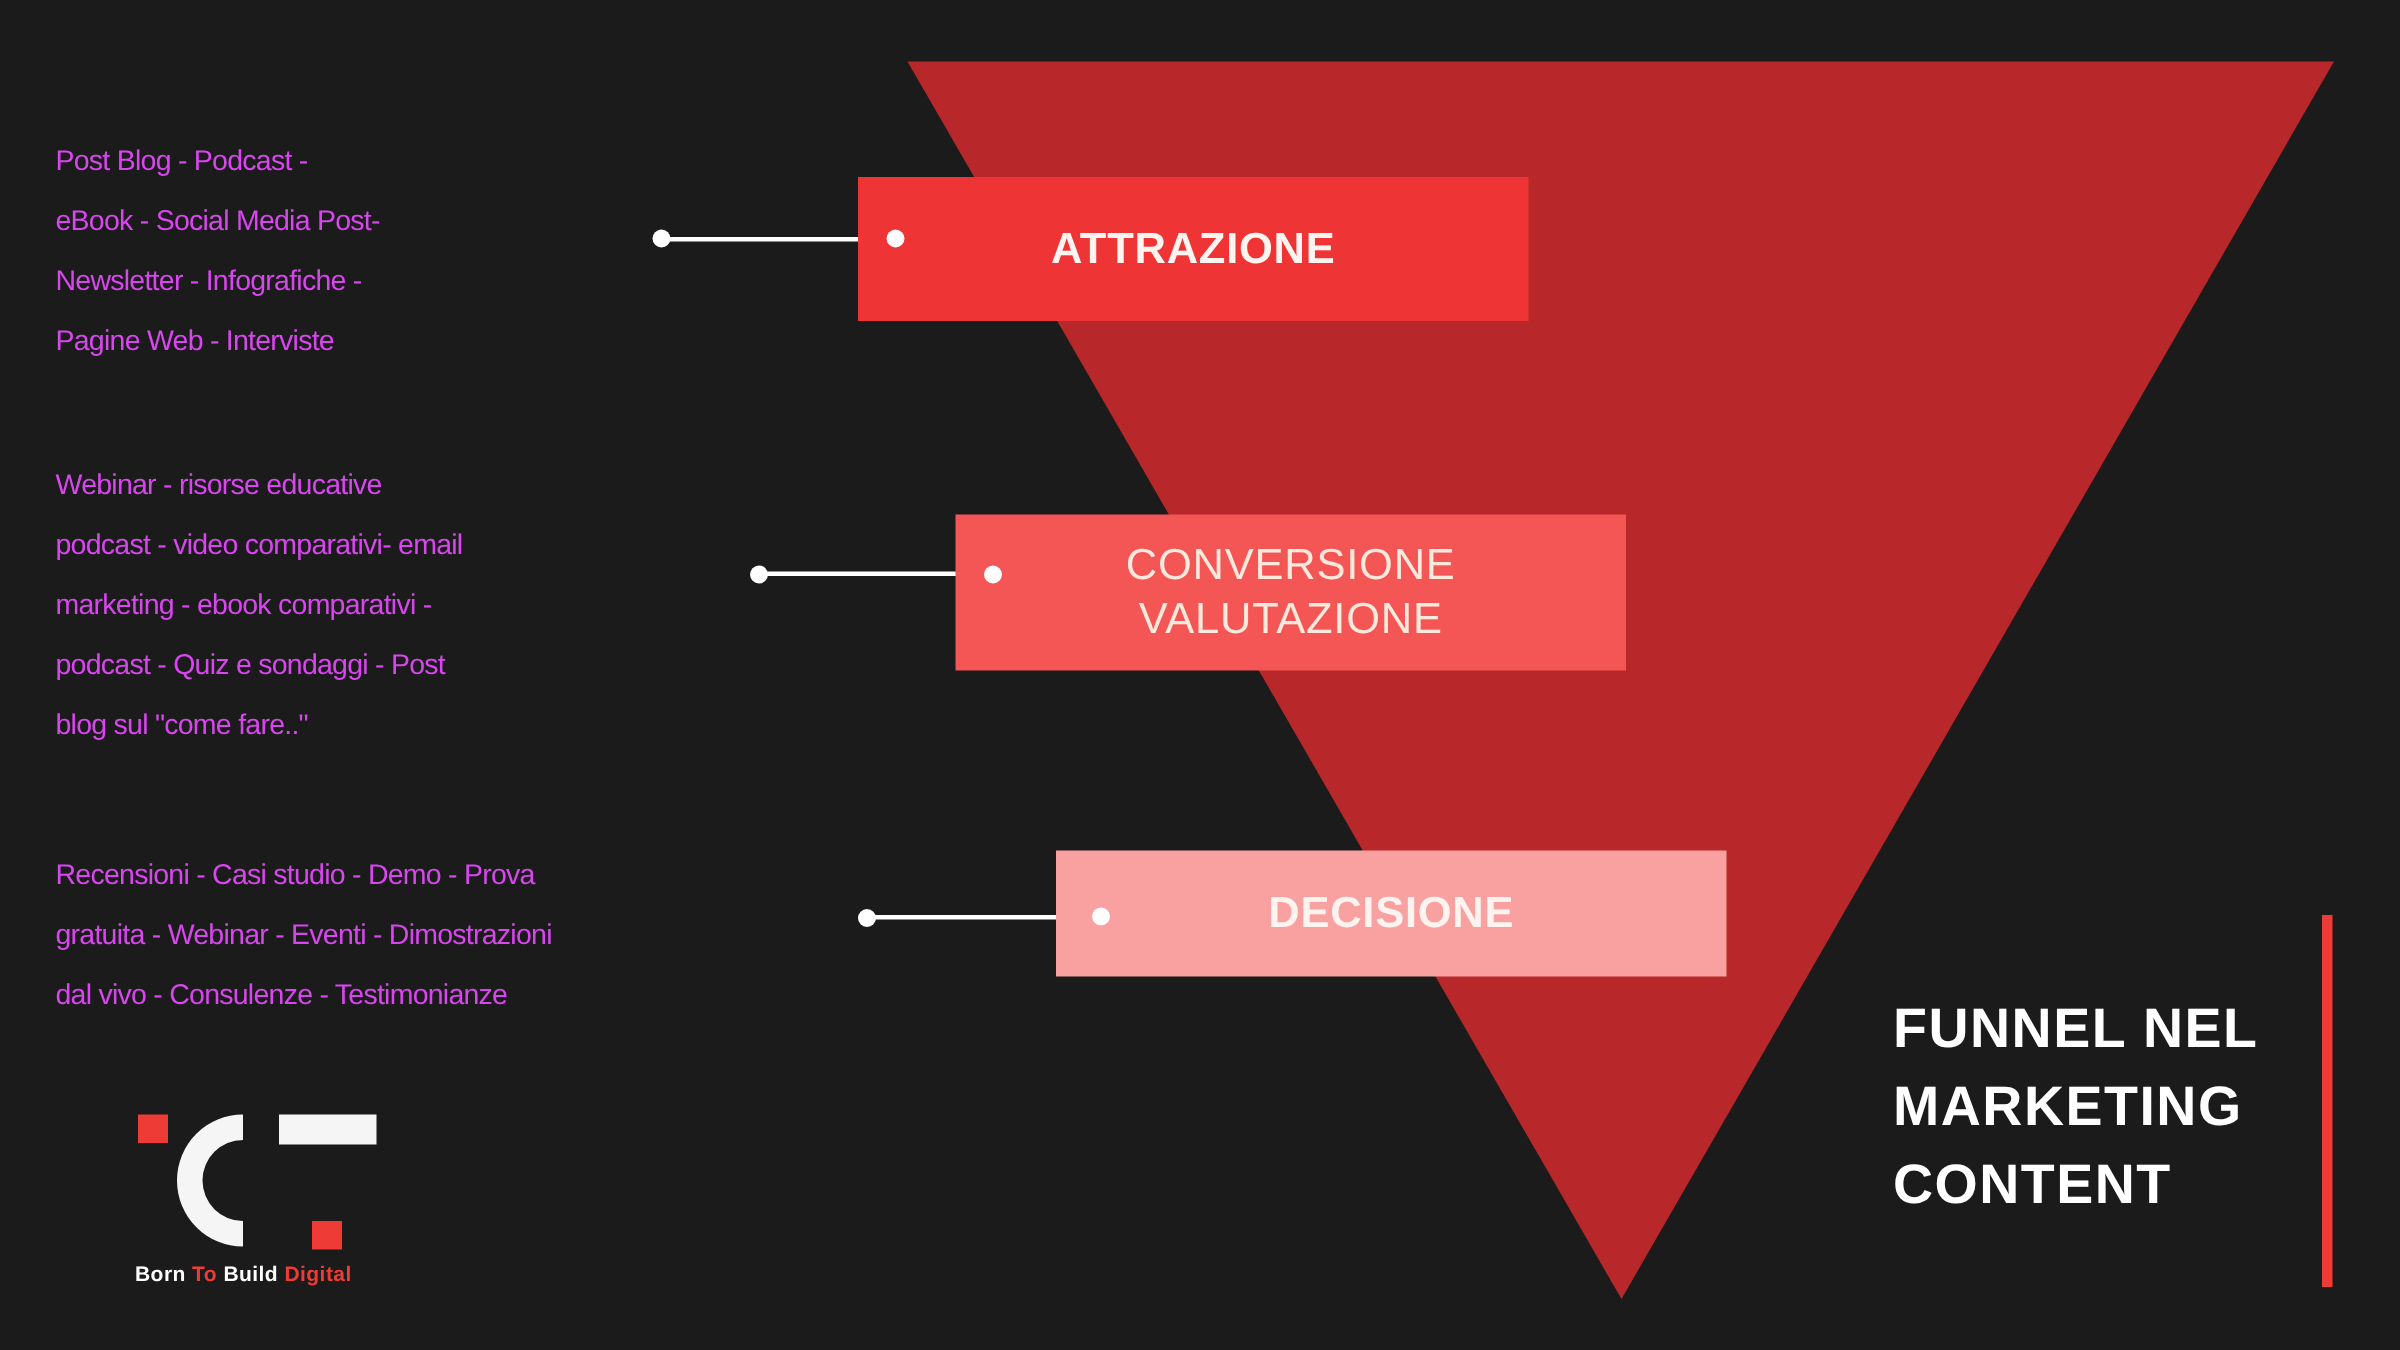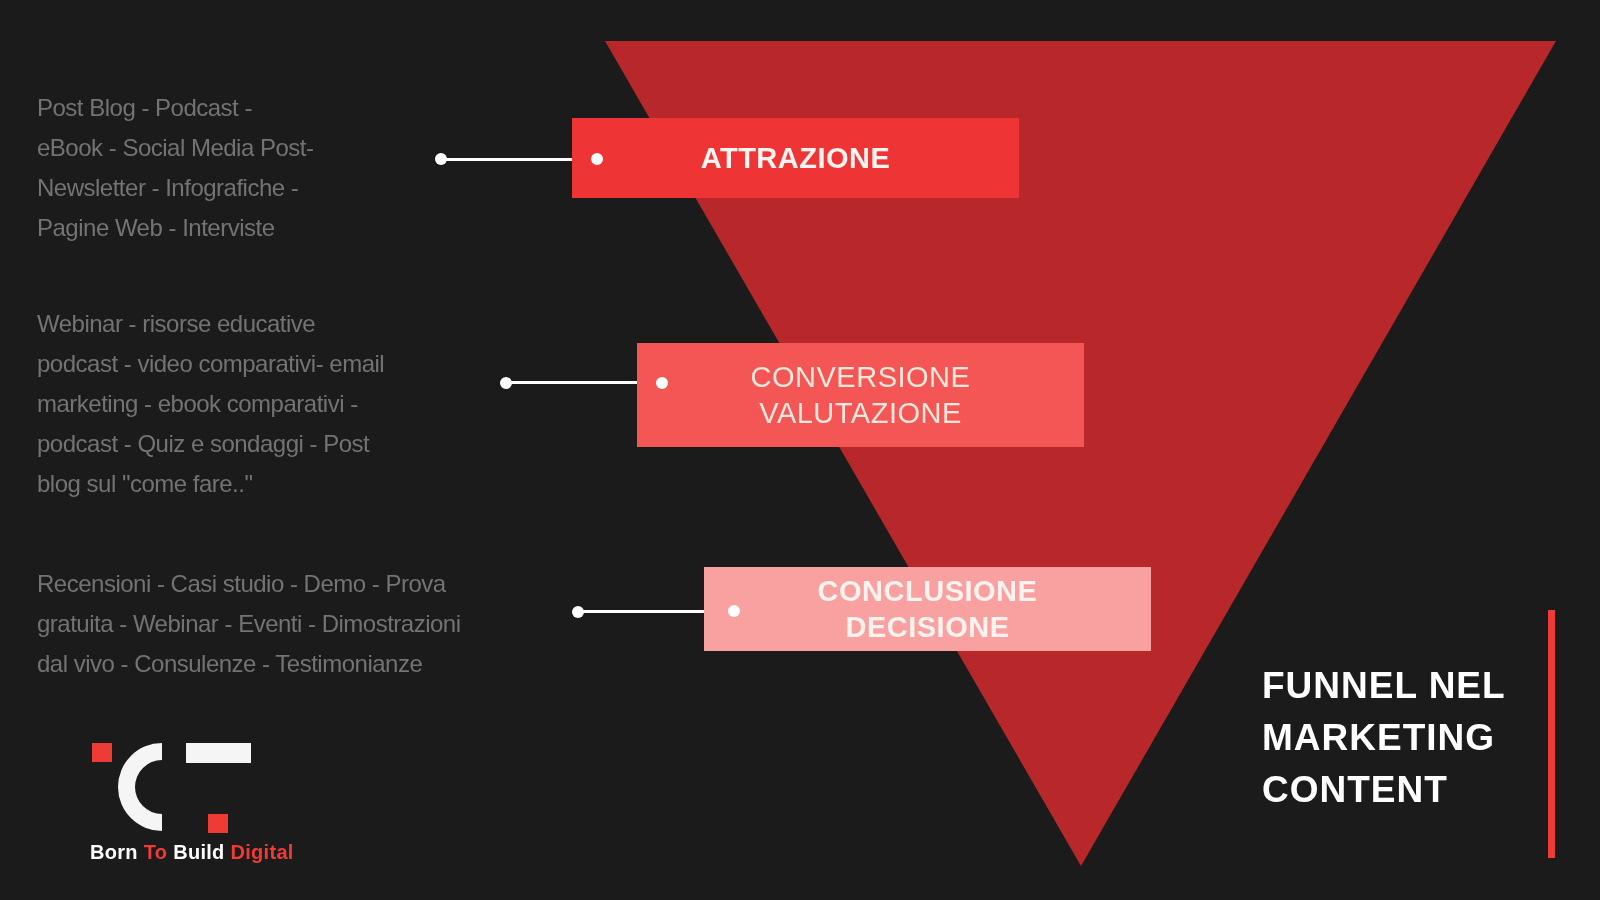--- a/index.html
+++ b/index.html
@@ -1,43 +1,43 @@
 <!DOCTYPE html>
 <html><head>
 <meta charset="utf-8">
 <style>
   html, body { margin:0; padding:0; }
   body { width:1600px; height:900px; background:#1b1b1b; position:relative; overflow:hidden; font-family:"Liberation Sans", sans-serif; }
   .funnel { position:absolute; left:0; top:0; width:1600px; height:900px; }
-  .desc { position:absolute; color:#737373; font-size:24px; line-height:40px; letter-spacing:-0.5px; white-space:pre-line; }
+  .desc { position:absolute; color:#d946ef; font-size:19px; line-height:40px; letter-spacing:-0.5px; white-space:pre-line; }
   .stage { position:absolute; display:flex; flex-direction:column; align-items:center; justify-content:center; text-align:center; font-size:29px; line-height:36px; letter-spacing:0.5px; }
   .stage .ln { display:block; }
   .connector { position:absolute; height:3px; background:#fff; }
   .dot { position:absolute; width:12px; height:12px; border-radius:50%; background:#fff; }
   .title { position:absolute; left:1262px; top:660px; color:#fff; font-weight:bold; font-size:37px; line-height:52px; letter-spacing:1px; }
   .title .ln { display:block; }
   .redbar { position:absolute; left:1548px; top:610px; width:7px; height:248px; background:#ef3b36; }
   .logo { position:absolute; left:88px; top:738px; width:180px; height:120px; }
-  .logo-text { position:absolute; left:90px; top:841px; font-size:20px; font-weight:bold; color:#fff; letter-spacing:0.3px; }
+  .logo-text { position:absolute; left:90px; top:841px; font-size:14px; font-weight:bold; color:#fff; letter-spacing:0.3px; }
   .logo-text .accent { color:#ef3b36; }
 </style>
 </head>
 <body>
 
 <svg class="funnel" viewBox="0 0 1600 900">
   <polygon points="605,41 1556,41 1081,866" fill="#b8282a"></polygon>
 </svg>
 
 <div class="desc" style="left:37px; top:88px;">Post Blog - Podcast -
 eBook - Social Media Post-
 Newsletter - Infografiche -
 Pagine Web  - Interviste</div>
 <div class="dot" style="left:435px; top:153px;"></div>
 <div class="connector" style="left:441px; top:158px; width:156px;"></div>
-<div class="stage" style="left:572px; top:118px; width:447px; height:80px; background:#ef3435; color:#fff4f0; font-weight:bold;">
+<div class="stage" style="left:572px; top:118px; width:447px; height:96px; background:#ef3435; color:#fff4f0; font-weight:bold;">
   <span class="ln">ATTRAZIONE</span>
 </div>
 <div class="dot" style="left:591px; top:153px;"></div>
 
 <div class="desc" style="left:37px; top:304px;">Webinar - risorse educative
 podcast - video comparativi- email
 marketing - ebook comparativi -
 podcast - Quiz e sondaggi - Post
 blog sul "come fare.."</div>
 <div class="dot" style="left:500px; top:377px;"></div>
@@ -47,21 +47,20 @@
   <span class="ln">VALUTAZIONE</span>
 </div>
 <div class="dot" style="left:656px; top:377px;"></div>
 
 <div class="desc" style="left:37px; top:564px;">Recensioni - Casi studio - Demo - Prova
 gratuita - Webinar - Eventi  - Dimostrazioni
 dal vivo - Consulenze - Testimonianze</div>
 <div class="dot" style="left:572px; top:606px;"></div>
 <div class="connector" style="left:578px; top:610px; width:156px;"></div>
 <div class="stage" style="left:704px; top:567px; width:447px; height:84px; background:#f8a1a0; color:#fff3ef; font-weight:bold;">
-  <span class="ln">CONCLUSIONE</span>
   <span class="ln">DECISIONE</span>
 </div>
 <div class="dot" style="left:728px; top:605px;"></div>
 
 <div class="title">
   <span class="ln">FUNNEL NEL</span>
   <span class="ln">MARKETING</span>
   <span class="ln">CONTENT</span>
 </div>
 <div class="redbar"></div>

